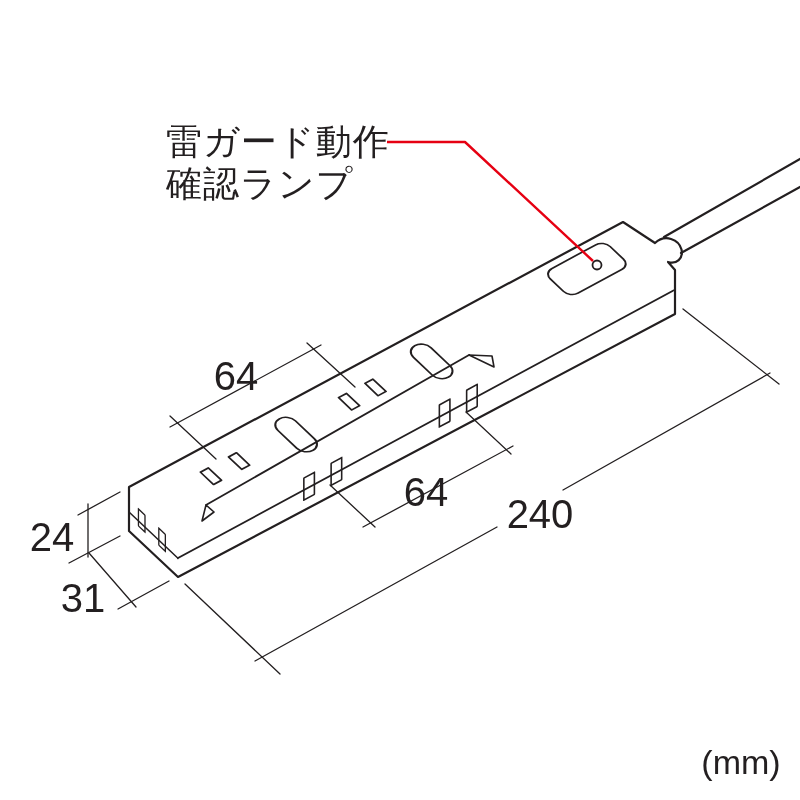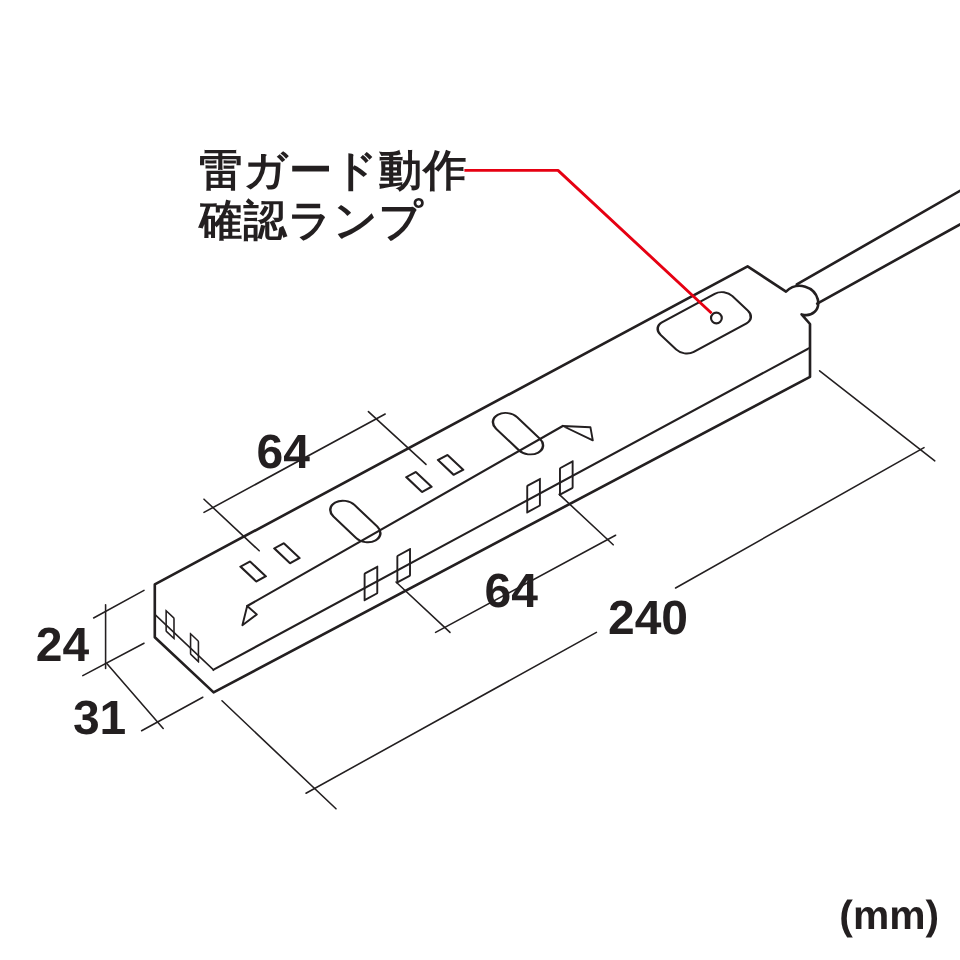--- a/index.html
+++ b/index.html
@@ -7,21 +7,20 @@
     padding: 0;
     background: #ffffff;
     font-family: "Liberation Sans", "DejaVu Sans", sans-serif;
   }
   #stage {
     position: relative;
     width: 800px;
     height: 800px;
     background: #ffffff;
     overflow: hidden;
-    font-weight: bold;
   }
   svg { display: block; }
   text {
     fill: #231f20;
     font-family: "Liberation Sans", "DejaVu Sans", sans-serif;
   }
   .num { font-size: 40px; }
   .num-lg { font-size: 40px; }
   .cjk {
     font-size: 36px;

